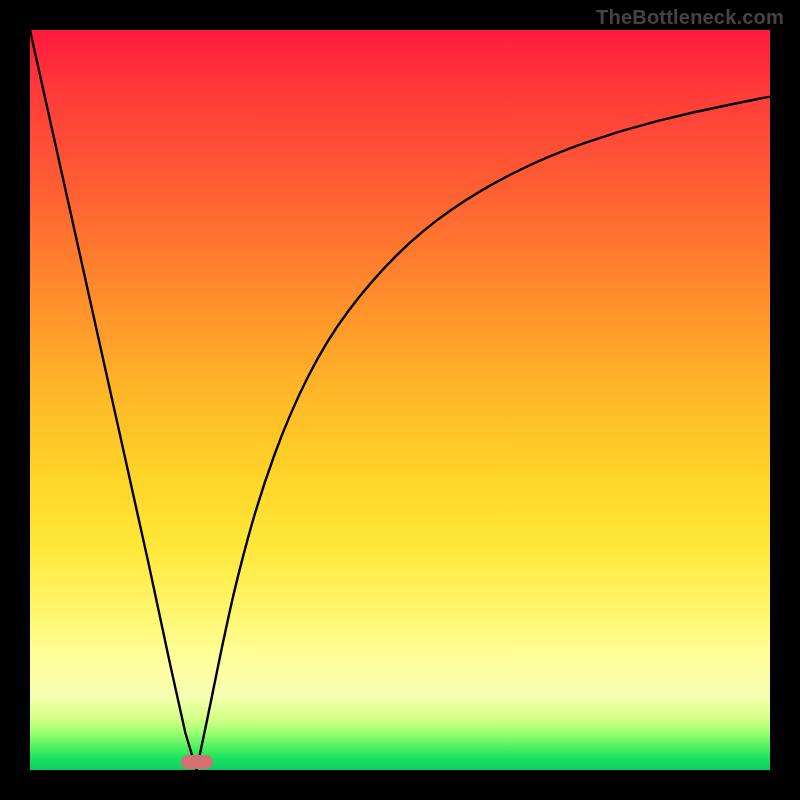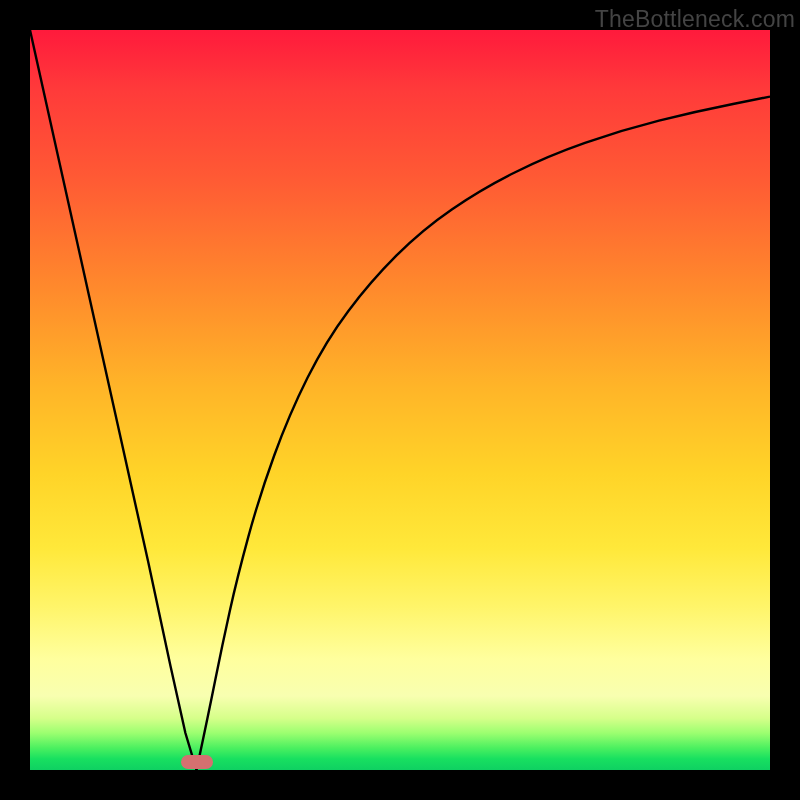--- a/index.html
+++ b/index.html
@@ -56,24 +56,24 @@
     height: 14px;
     border-radius: 8px;
     background: #d47070;
     left: 170px;     
     bottom: 1px;
     transform: translateX(-50%);
   }
   .watermark {
     position: absolute;
     top: 6px;
-    right: 5px;
+    right: 16px;
     color: #444;
-    font-size: 23px;
-    font-weight: 400;
+    font-size: 20px;
+    font-weight: 700;
     letter-spacing: 0.2px;
   }
 </style>
 </head>
 <body>
 
 <div class="frame">
   <div class="watermark">TheBottleneck.com</div>
 
   <div class="plot-area">

